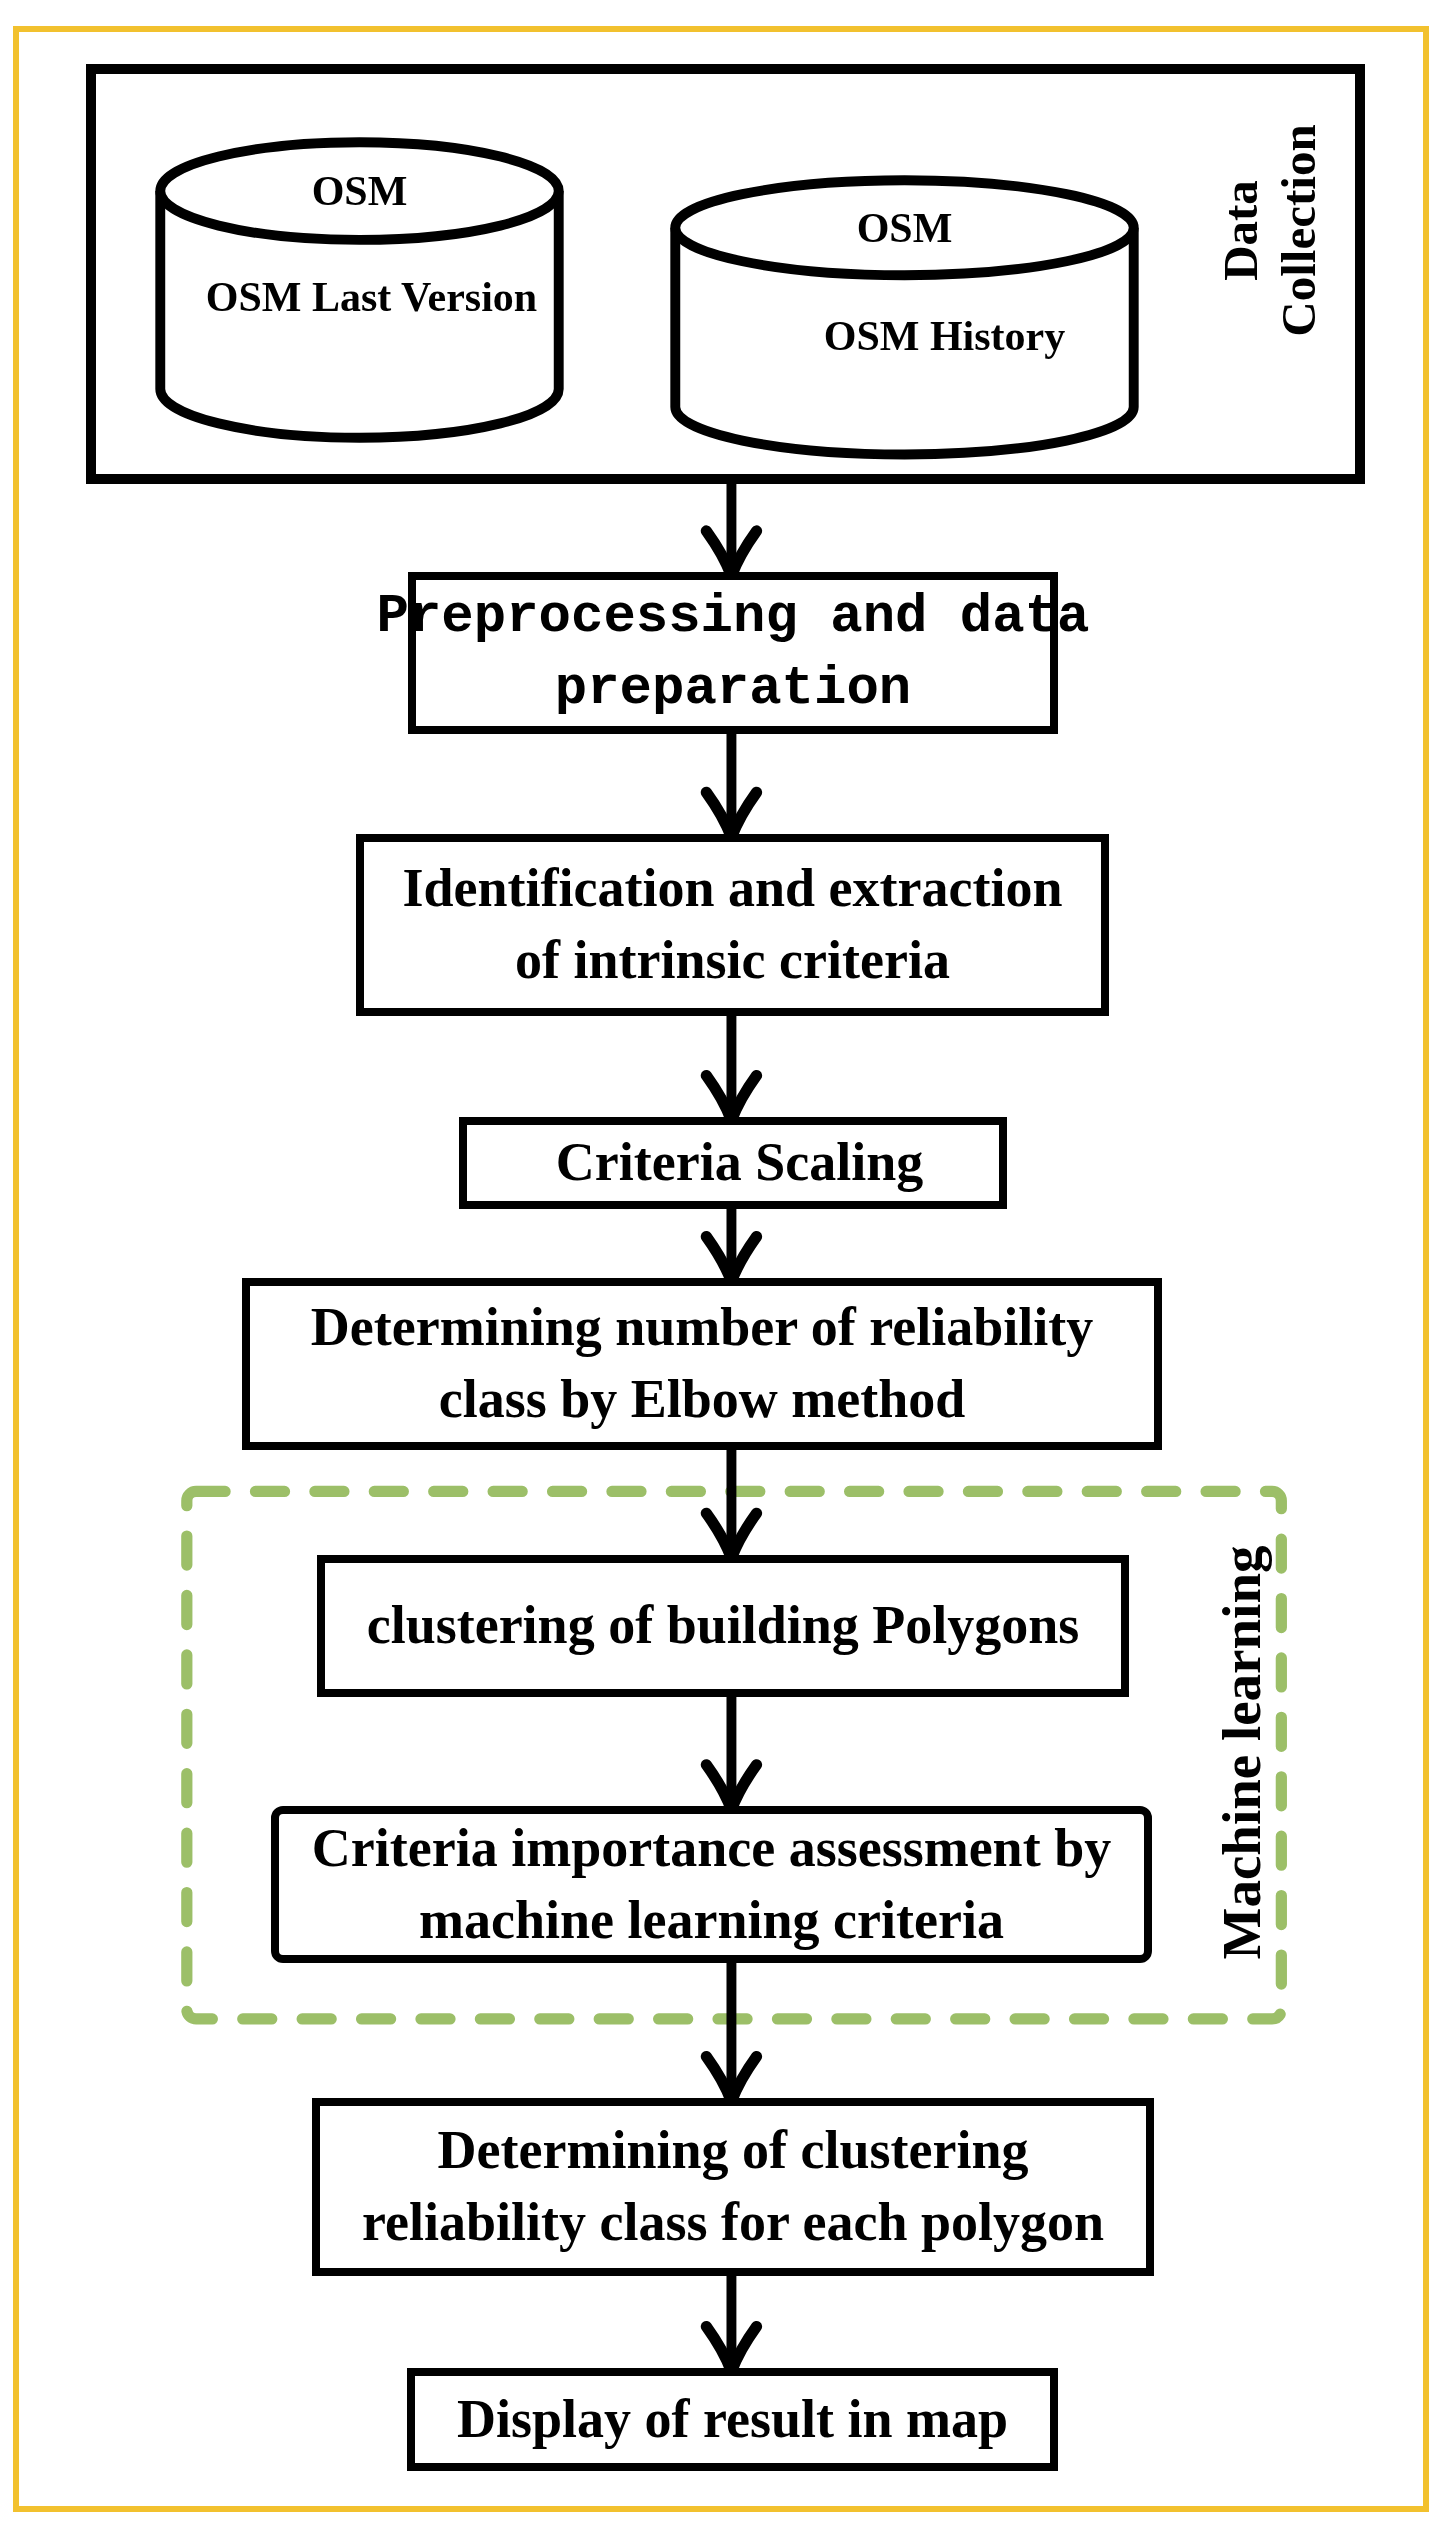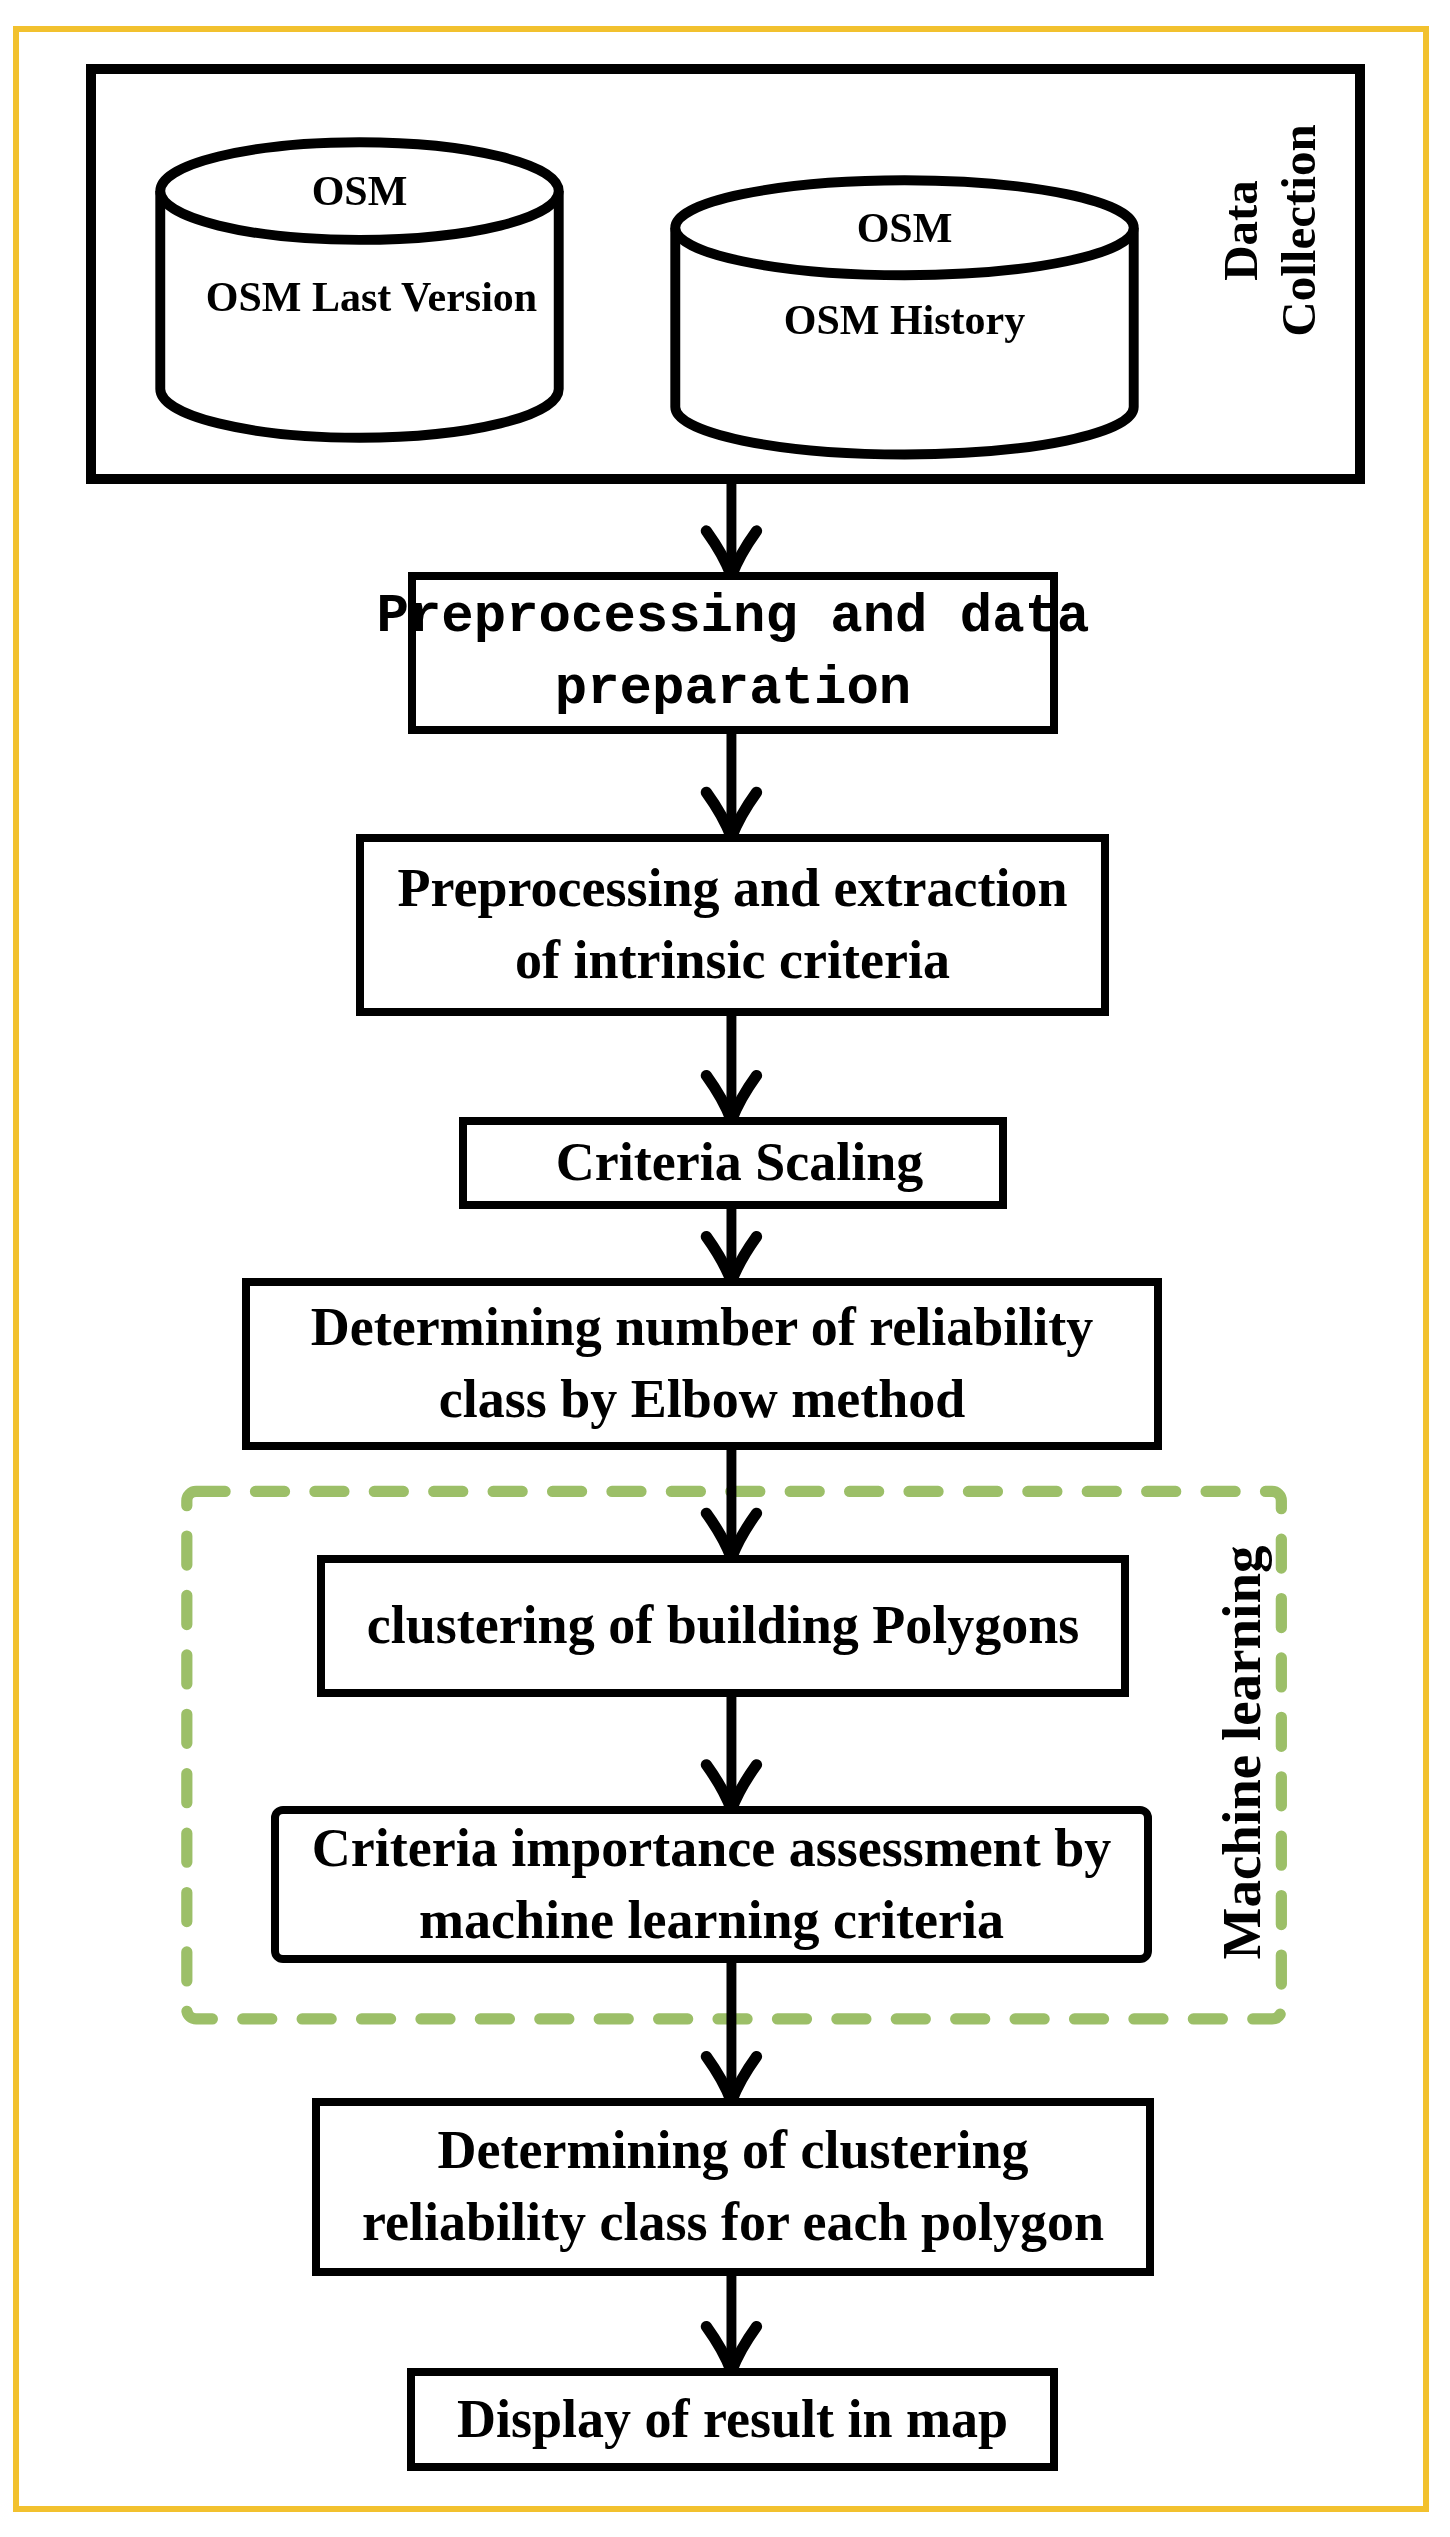--- a/index.html
+++ b/index.html
@@ -62,21 +62,21 @@
   .b-elbow{left:242px;top:1278px;width:920px;height:172px;}
   .b-clustering{left:317px;top:1555px;width:812px;height:142px;}
   .b-importance{left:271px;top:1806px;width:881px;height:157px;border-radius:12px;}
   .b-qualitative{left:312px;top:2098px;width:842px;height:178px;}
   .b-display{left:407px;top:2368px;width:651px;height:103px;}
   .cyl1{left:155px;top:137px;width:409px;height:306px;}
   .cyl2{left:670px;top:175px;width:469px;height:290px;}
   .cyl1 .cyl-top{top:33px;}
   .cyl1 .cyl-body{top:139px;margin-left:12px;}
   .cyl2 .cyl-top{top:32px;}
-  .cyl2 .cyl-body{top:124px;}
+  .cyl2 .cyl-body{top:140px;margin-left:40px;}
 </style>
 </head>
 <body>
 
 <div class="page">
 
   <div class="gold-frame"></div>
 
   <div class="dc-box"></div>
 
@@ -139,21 +139,21 @@
       <path class="head" d="M1070,3524 Q1096,3560 1108,3592 Q1120,3560 1146,3524"></path>
     </g>
   </svg>
 
   <div class="fbox b-preprocessing">
     <span class="line">Preprocessing and data</span>
     <span class="line">preparation</span>
   </div>
 
   <div class="fbox b-identification">
-    <span class="line">Preprocessing and extraction</span>
+    <span class="line">Identification and extraction</span>
     <span class="line">of intrinsic criteria</span>
   </div>
 
   <div class="fbox b-scaling">
     <span class="line">Criteria Scaling</span>
   </div>
 
   <div class="fbox b-clustering">
     <span class="line">clustering of building Polygons</span>
   </div>

